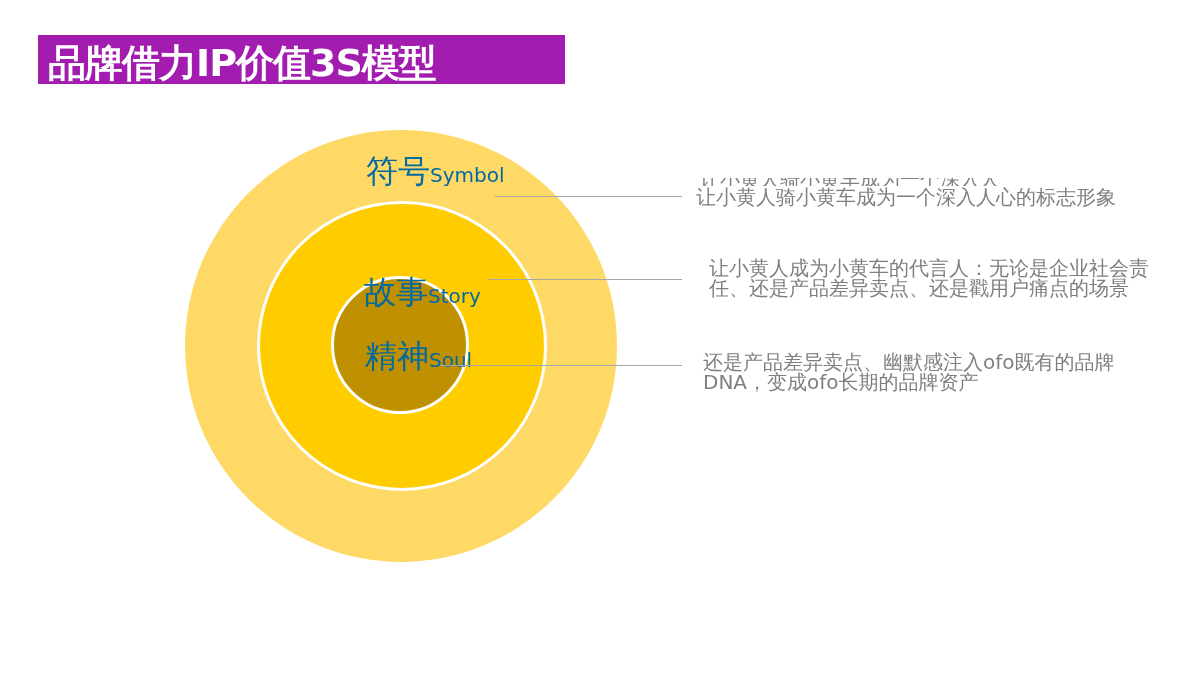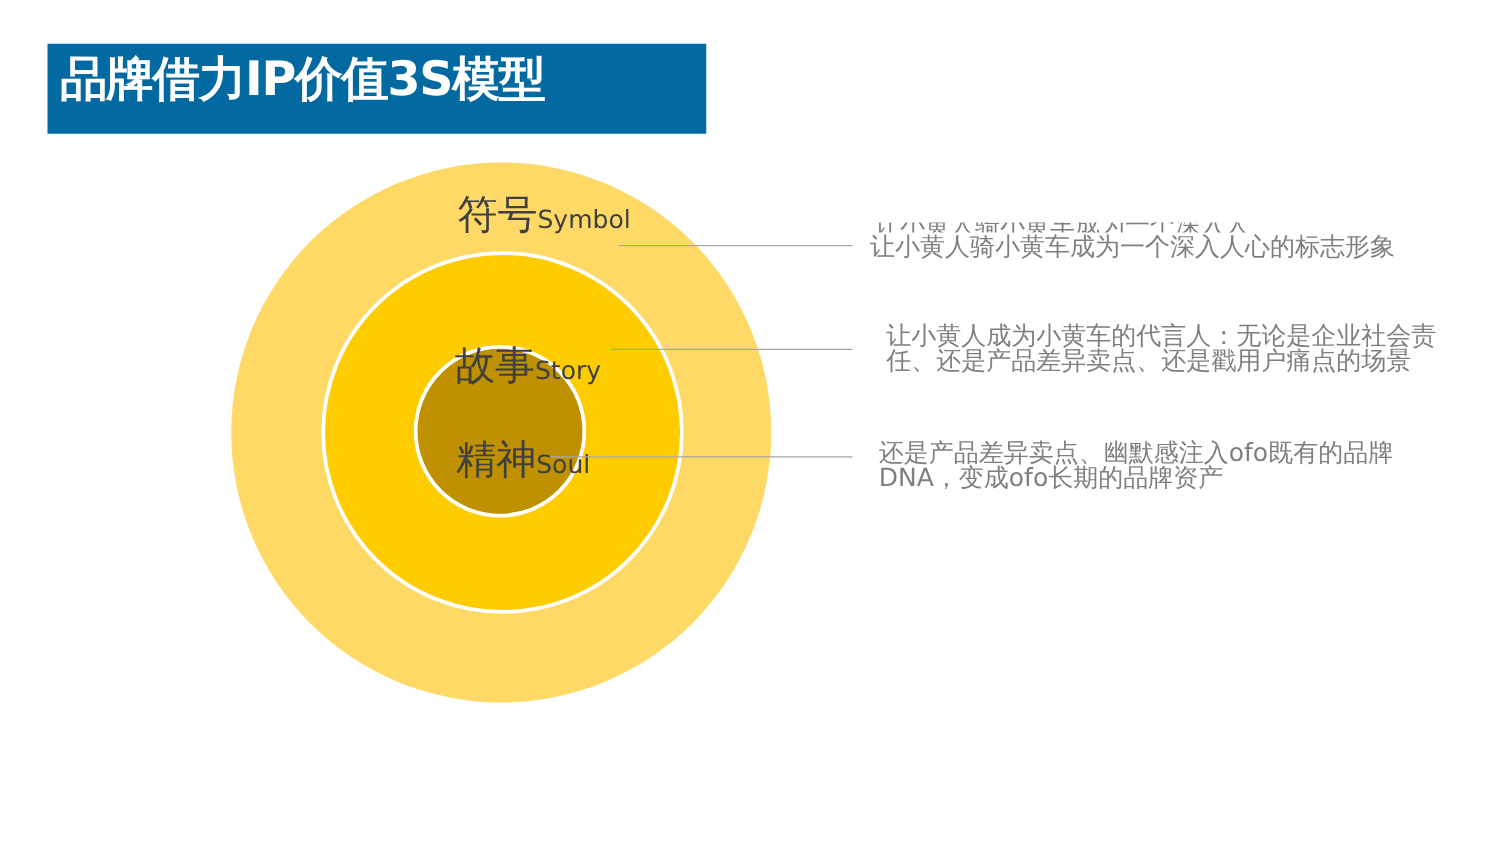--- a/index.html
+++ b/index.html
@@ -1,31 +1,31 @@
 <!DOCTYPE html>
 <html><head>
 <meta charset="utf-8">
 <style>
   html, body { margin:0; padding:0; }
   body { width:1200px; height:675px; background:#ffffff; position:relative; overflow:hidden;
          font-family:"DejaVu Sans", "Liberation Sans", sans-serif; }
-  .title-bar { position:absolute; left:38px; top:35px; width:527px; height:72px; background:#0369a1; }
+  .title-bar { position:absolute; left:38px; top:35px; width:527px; height:49px; background:#a21caf; }
   .title-text { position:absolute; left:10px; top:4px; font-size:38px; line-height:48px; font-weight:bold;
                 color:#ffffff; letter-spacing:-1px; white-space:nowrap;
                 font-family:"DejaVu Sans", sans-serif; }
   .circle { position:absolute; border-radius:50%; box-sizing:border-box; }
   .c-outer { left:185px; top:130px; width:432px; height:432px; background:#FFD966; }
   .c-mid { left:257px; top:201px; width:290px; height:290px; background:#FFCC00; border:3px solid #ffffff; }
   .c-inner { left:331px; top:276px; width:138px; height:138px; background:#BF9000; border:3px solid #ffffff; }
-  .ring-label { position:absolute; color:#404040; white-space:nowrap;text-align:center; }
+  .ring-label { position:absolute; color:#0369a1; white-space:nowrap;text-align:center; }
   .ring-label .zh { font-size:32px; }
   .ring-label .en { font-size:20px; }
   .lbl-symbol { left:366px; top:150px; }
   .lbl-story { left:364px; top:227px;margin-top:44px; }
-  .lbl-soul { left:365px; top:346px; }
+  .lbl-soul { left:365px; top:335px; }
   .connector { position:absolute; height:1px; background:#A6A6A6; }
   .desc { position:absolute; color:#7F7F7F; font-size:20px; line-height:20px; }
   .desc-1 { left:696px; top:187px; white-space:nowrap; }
   .desc-2 { left:709px; top:258px; width:470px; }
   .desc-3 { left:703px; top:352px; width:470px; }
   .clipped-fragment { position:absolute; left:700px; top:178px; width:300px; height:8px; overflow:hidden; }
   .clipped-fragment span { display:block; margin-top:-12px; color:#7F7F7F; font-size:20px; white-space:nowrap; }
 </style>
 </head>
 <body>

